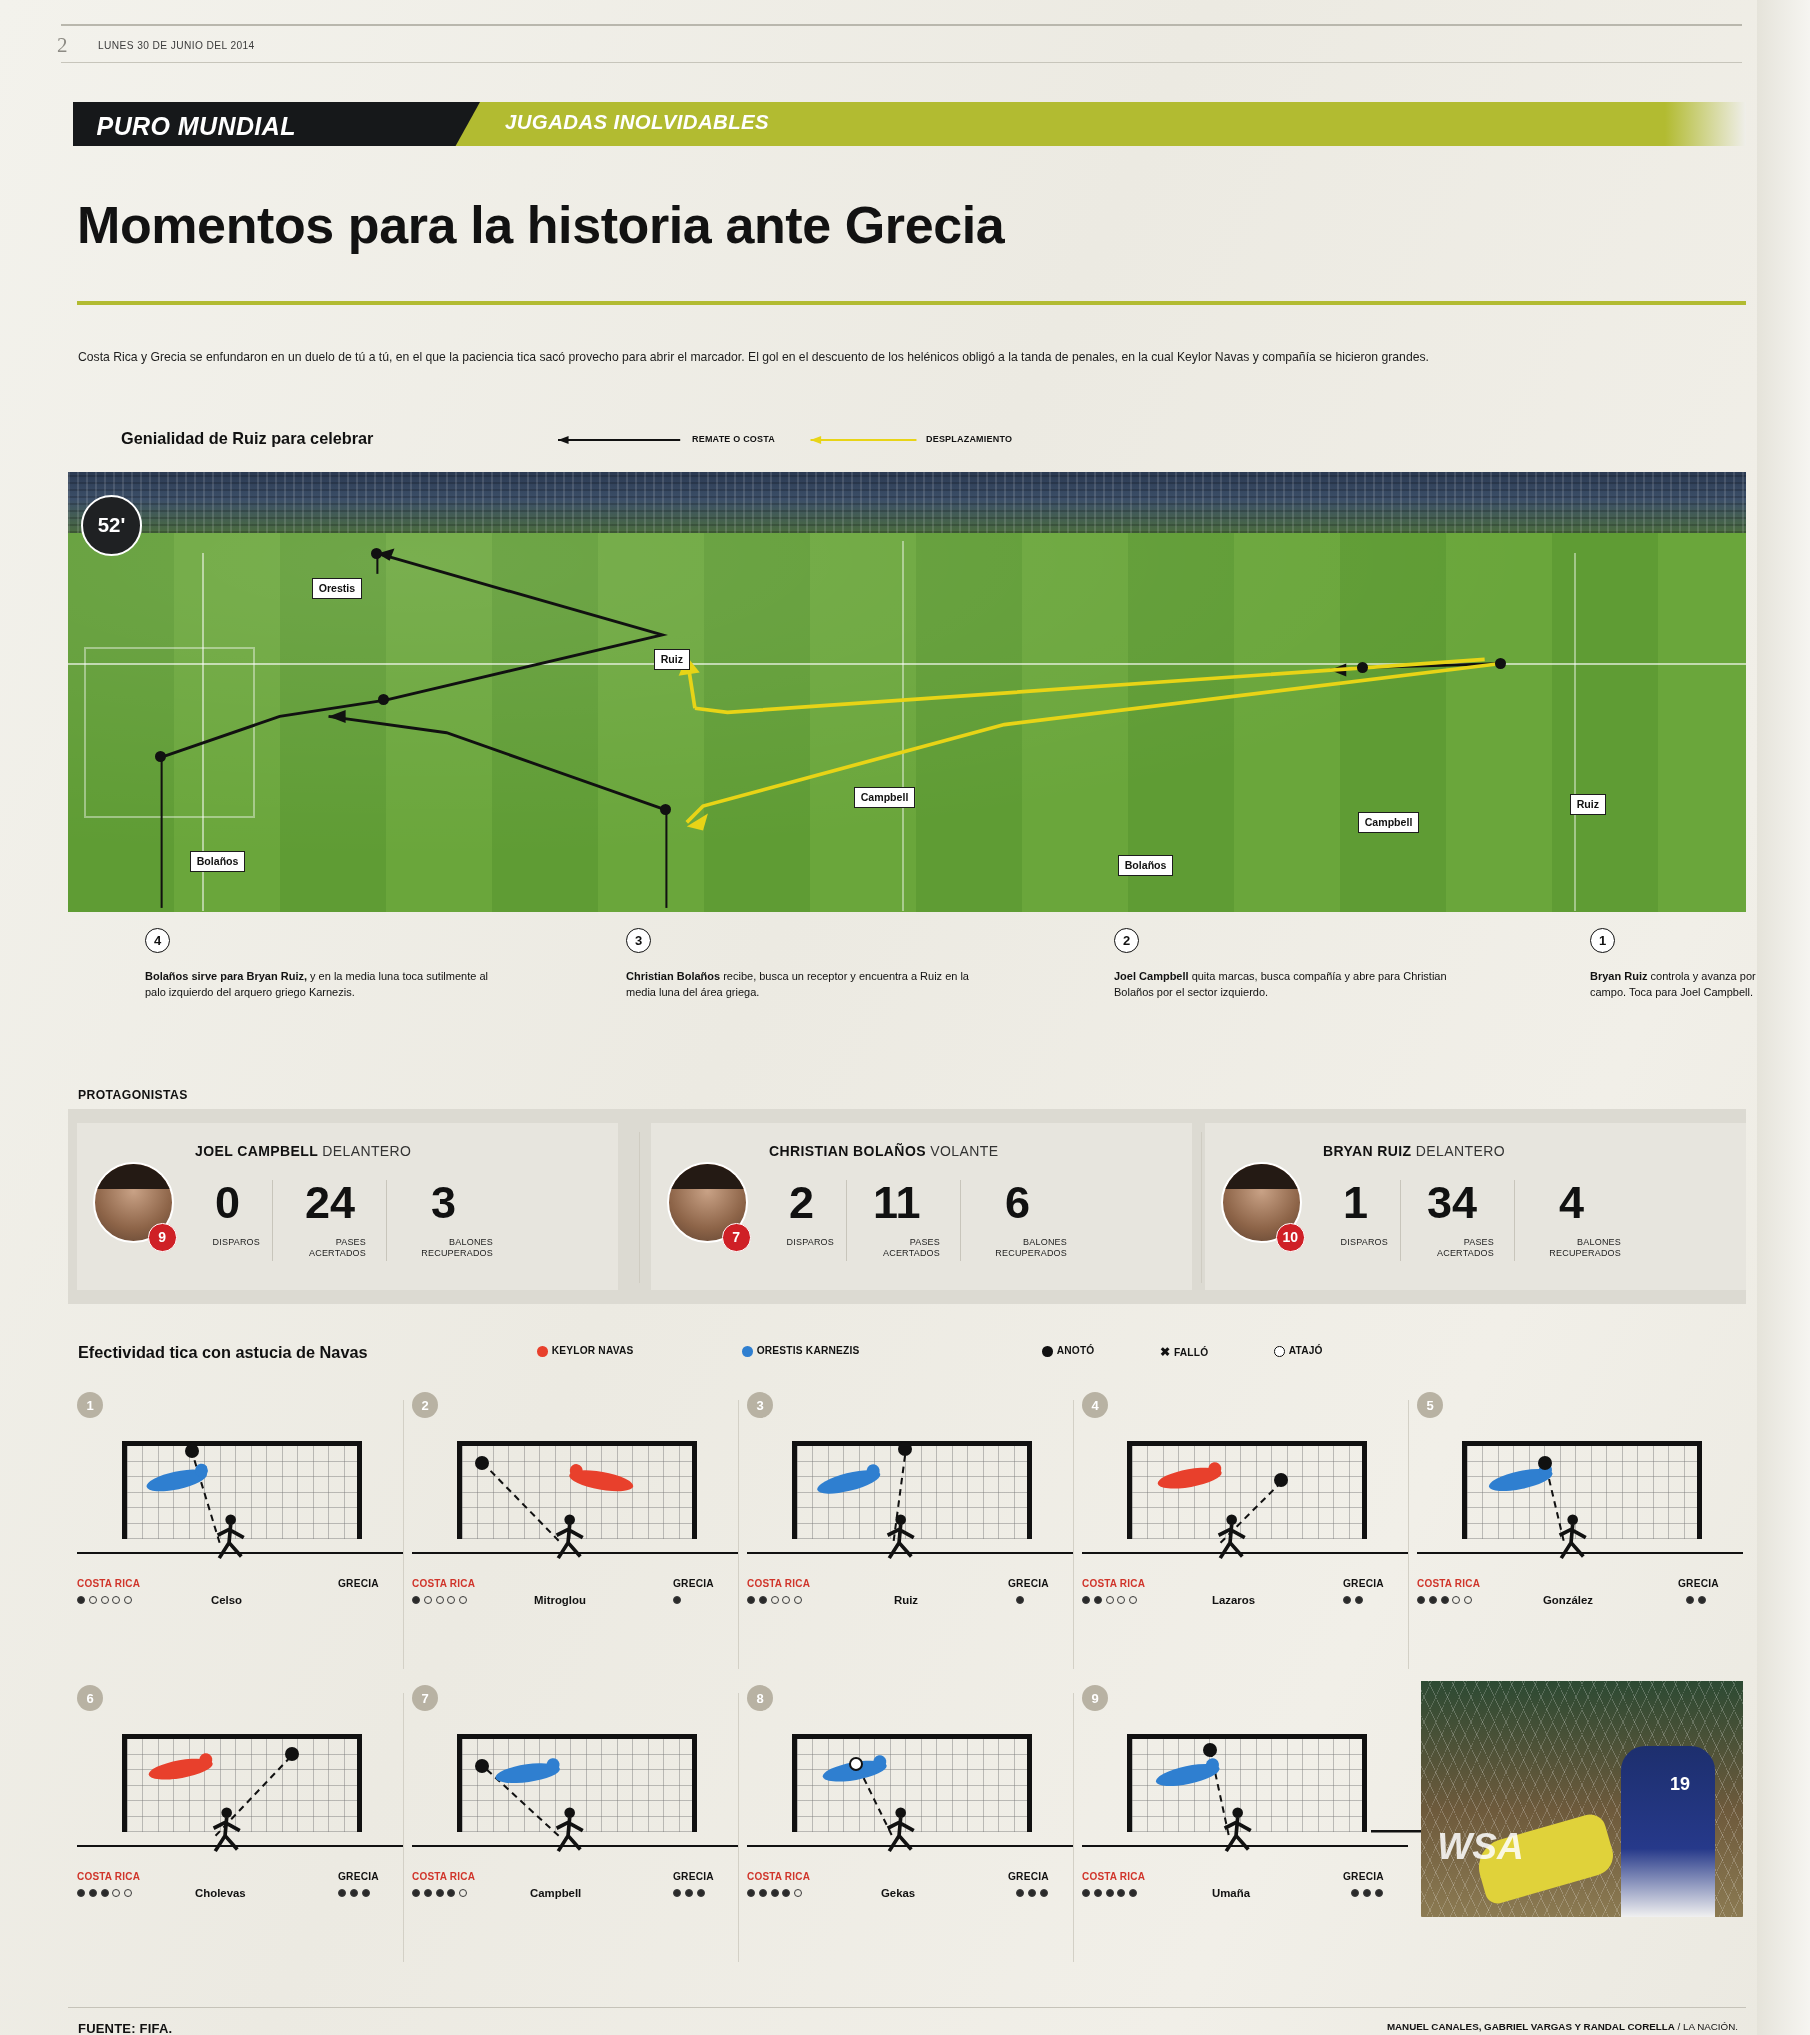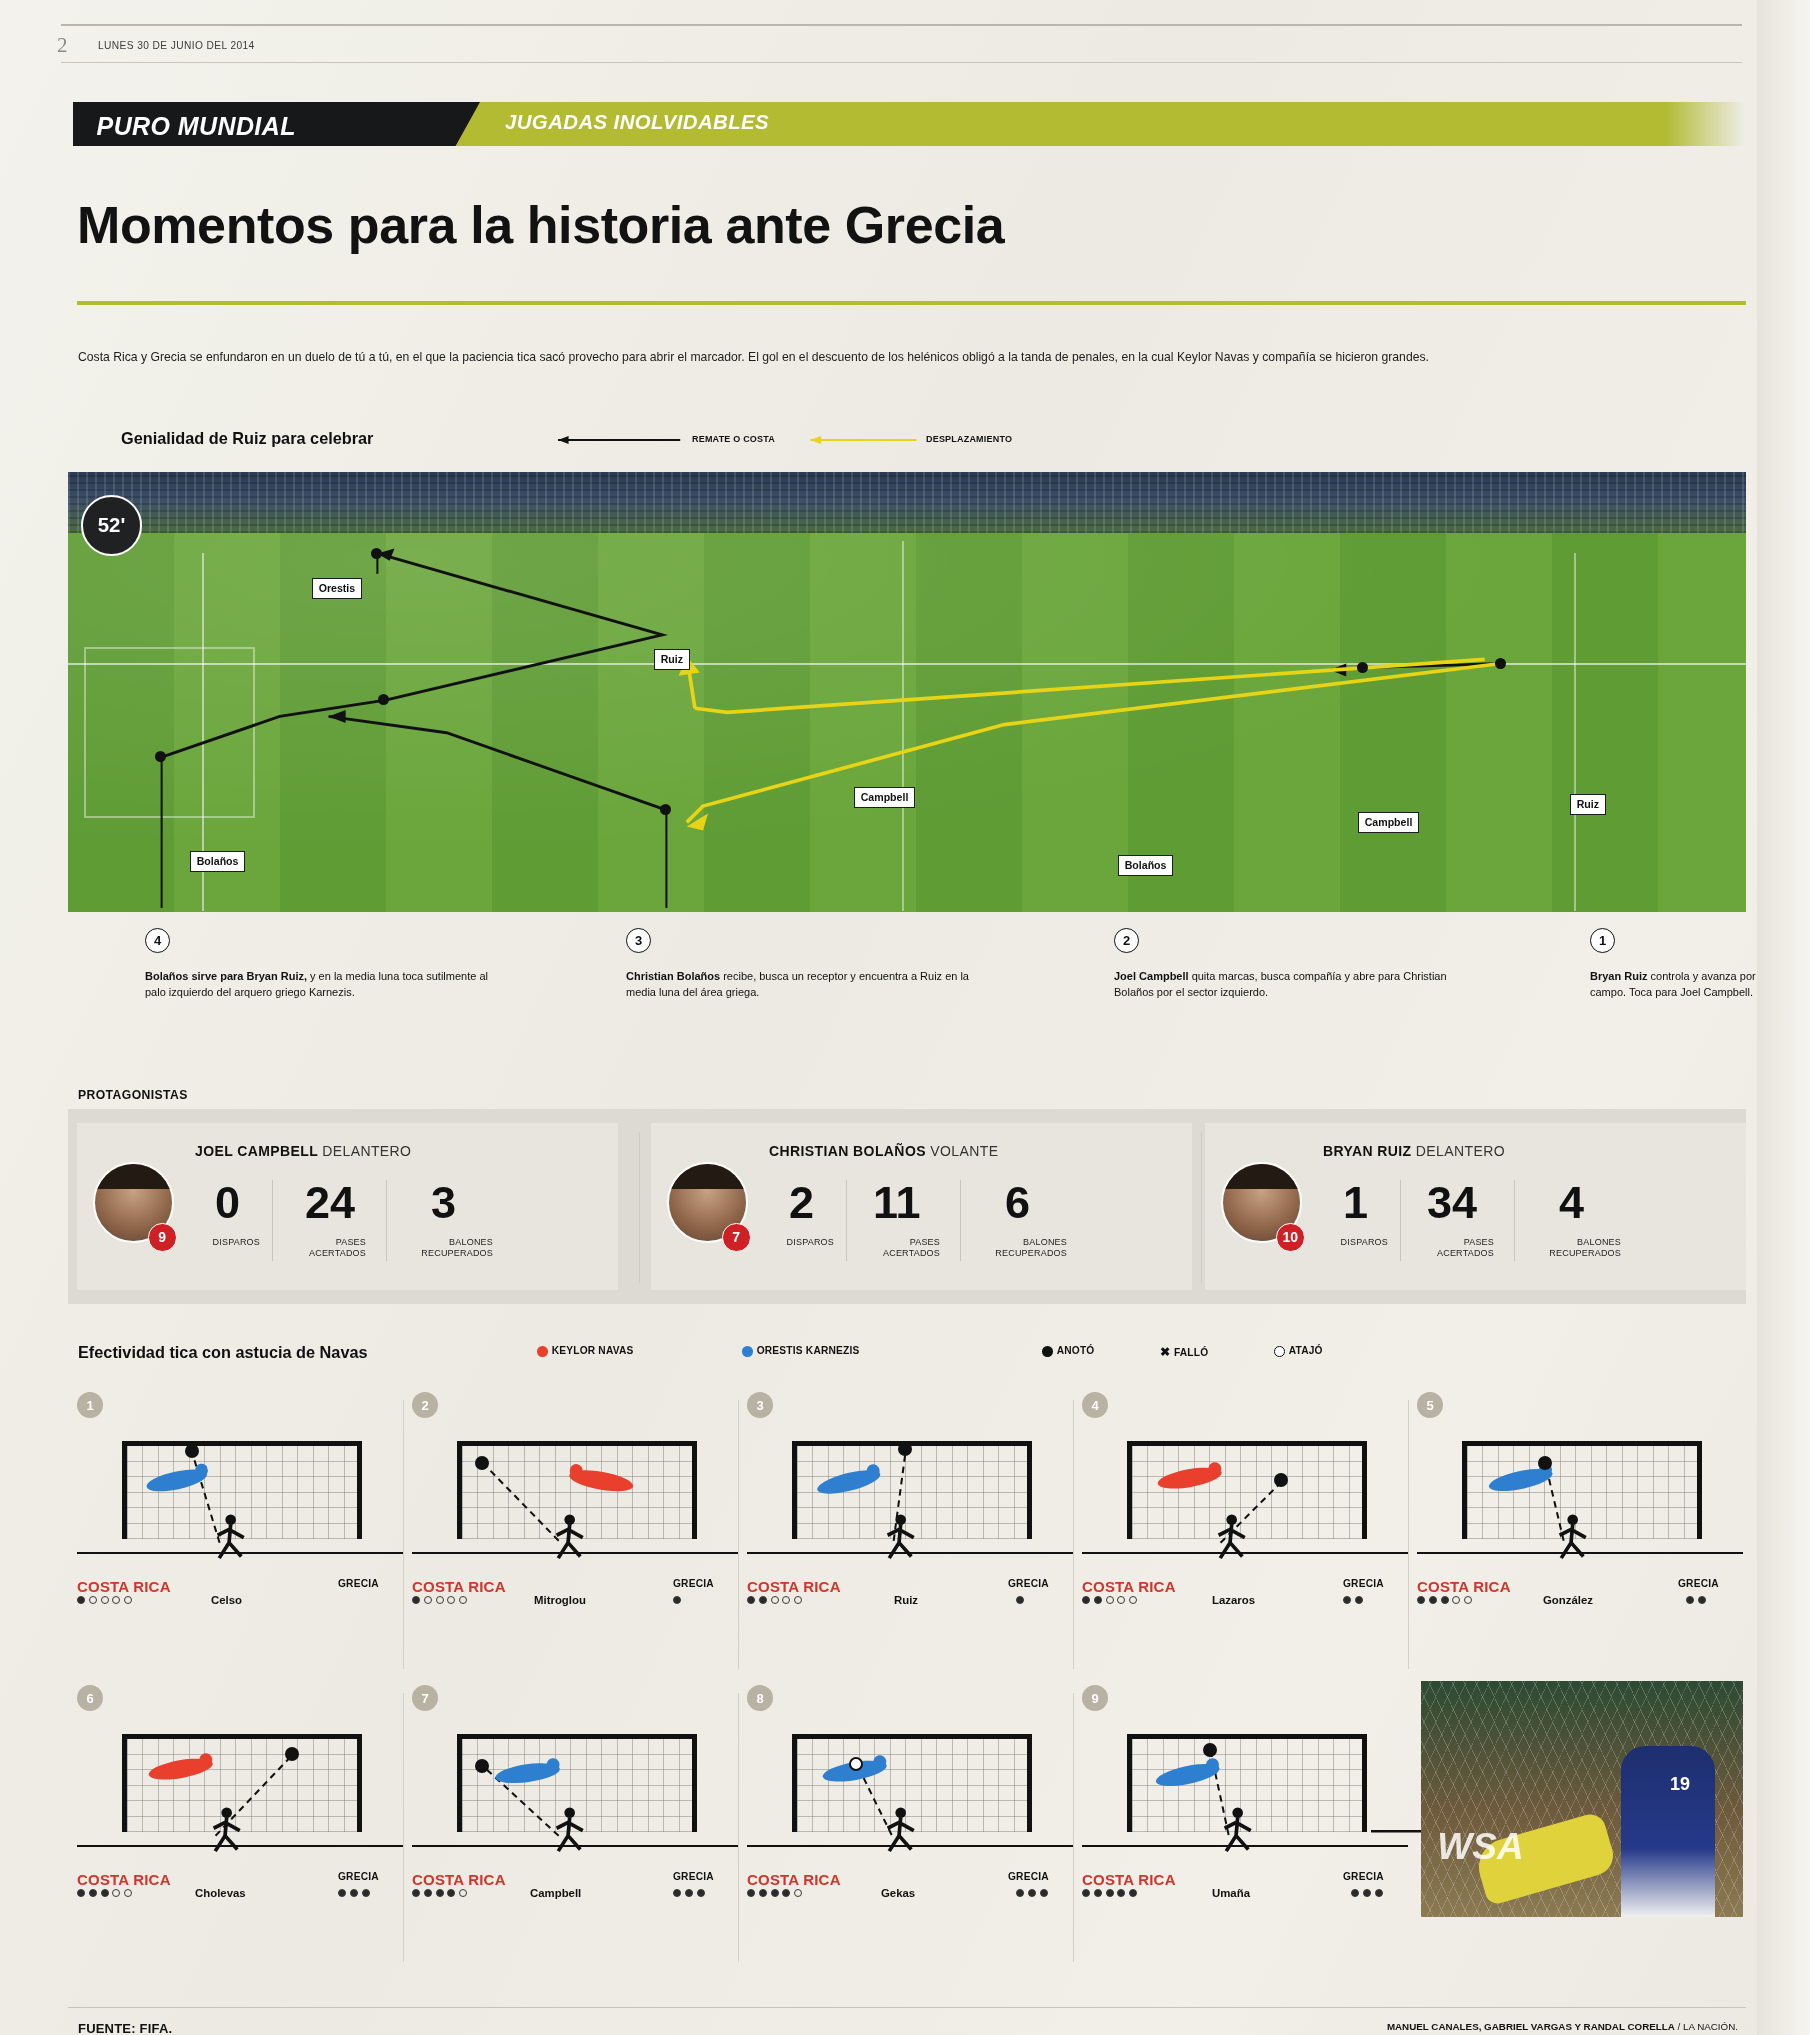--- a/index.html
+++ b/index.html
@@ -166,21 +166,21 @@
     position:absolute; left:4.9px; top:4.9px; right:4.9px; bottom:0;
     background:
       repeating-linear-gradient(90deg, rgba(120,120,120,.45) 0 0.8px, transparent 0.8px 15.5px),
       repeating-linear-gradient(0deg, rgba(120,120,120,.45) 0 0.8px, transparent 0.8px 15.5px);
   }
   .groundline { position:absolute; left:0; top:160px; width:326px; height:1.6px; background:#111; }
   .keeper { position:absolute; width:65px; height:28.5px; }
   .ball { position:absolute; width:14px; height:14px; border-radius:50%; background:#111; }
   .ball.saved { background:#fff; border:2px solid #111; }
   .shooter { position:absolute; width:37px; height:45px; }
-  .cr { position:absolute; font-size:15px; font-weight:bold; color:#d0352b; letter-spacing:0.2px; }
+  .cr { position:absolute; font-size:10px; font-weight:bold; color:#d0352b; letter-spacing:0.2px; }
   .gr { position:absolute; font-size:10.2px; font-weight:bold; color:#111; letter-spacing:0.2px; }
   .who { position:absolute; font-size:11.4px; font-weight:bold; }
   .scoredots { position:absolute; display:flex; gap:3.7px; }
   .sd { width:8.1px; height:8.1px; border-radius:50%; border:1.2px solid #3a3a3a; }
   .sd.on { background:#2a2a2a; }
   .cell-sep { position:absolute; width:0.8px; background:#d3d0c6; }
 
   .photo-cell {
     position:absolute; left:1421px; top:1681px; width:322px; height:236px;
     background:linear-gradient(180deg,#2d4a33 0%,#6e5a3c 55%,#8b7a52 100%);

